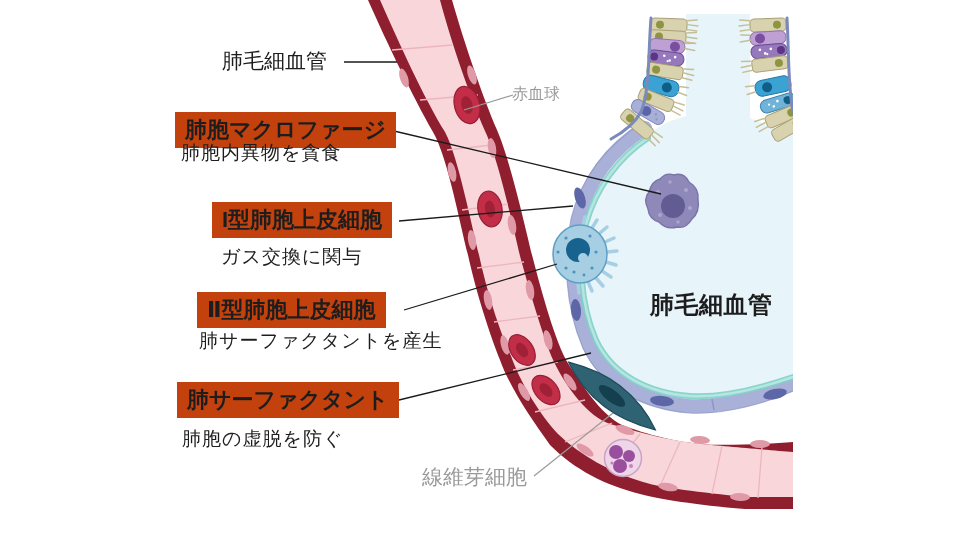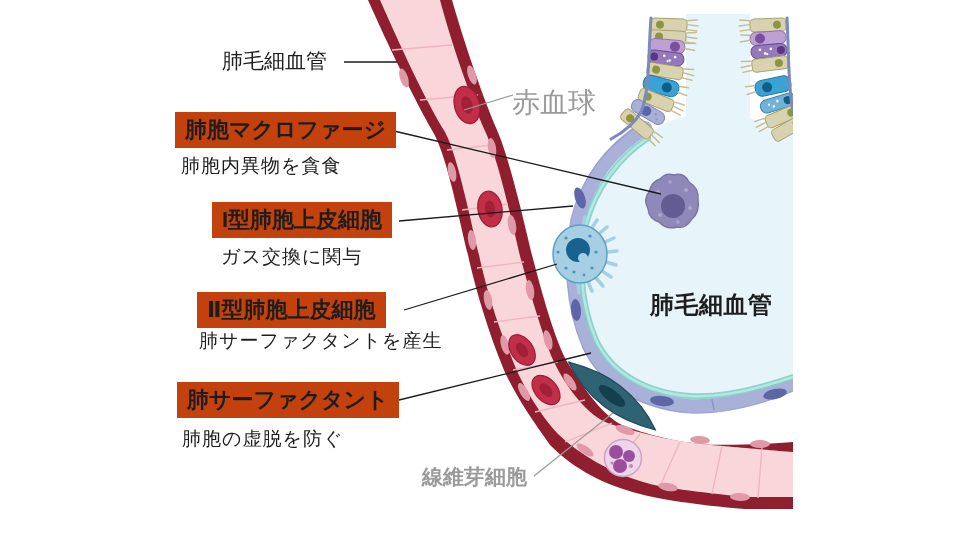--- a/index.html
+++ b/index.html
@@ -1,21 +1,21 @@
 <!DOCTYPE html>
 <html><head>
 <meta charset="utf-8">
 <style>
   html,body{margin:0;padding:0;background:#ffffff;}
   #stage{position:relative;width:968px;height:511px;background:#ffffff;overflow:hidden;
          font-family:"Liberation Sans","DejaVu Sans",sans-serif;}
   #art{position:absolute;left:0;top:0;}
   .lbl{position:absolute;white-space:nowrap;color:#1d1d1d;}
   .plain{font-size:21px;}
-  .gray{font-size:28px;color:#9a9a9a;}
+  .gray{font-size:16px;color:#9a9a9a;}
   .callout{font-size:22px;font-weight:700;background:#c2410c;padding:4px 10px;line-height:1.25;}
   .desc{font-size:19px;letter-spacing:1px;}
   .title{font-size:24px;font-weight:700;letter-spacing:0.5px;}
 </style>
 </head>
 <body>
 
 <div id="stage">
 
 <svg id="art" width="968" height="545" viewBox="0 0 968 545">
@@ -289,28 +289,28 @@
   </g>
 
   <rect x="793" y="0" width="175" height="545" fill="#ffffff"></rect>
 </svg>
 
 <div class="lbl plain" style="left:222px;top:47px;">肺毛細血管</div>
 
 <div class="lbl gray" style="left:512px;top:84px;">赤血球</div>
 
 <div class="lbl callout" style="left:175px;top:112px;">肺胞マクロファージ</div>
-<div class="lbl desc" style="left:181px;top:153px;text-align:center;">肺胞内異物を貪食</div>
+<div class="lbl desc" style="left:181px;top:140px;text-align:center;">肺胞内異物を貪食</div>
 
 <div class="lbl callout" style="left:212px;top:202px;">I型肺胞上皮細胞</div>
 <div class="lbl desc" style="left:221px;top:244px;">ガス交換に関与</div>
 
 <div class="lbl callout" style="left:197px;top:292px;">Ⅱ型肺胞上皮細胞</div>
 <div class="lbl desc" style="left:199px;top:328px;">肺サーファクタントを産生</div>
 
 <div class="lbl callout" style="left:177px;top:382px;">肺サーファクタント</div>
 <div class="lbl desc" style="left:182px;top:426px;">肺胞の虚脱を防ぐ</div>
 
-<div class="lbl gray" style="left:422px;top:463px;font-size:21px;font-weight:bold;">線維芽細胞</div>
+<div class="lbl gray" style="left:422px;top:463px;font-size:21px;">線維芽細胞</div>
 
 <div class="lbl title" style="left:650px;top:289px;">肺毛細血管</div>
 
 </div>
 
 </body></html>

